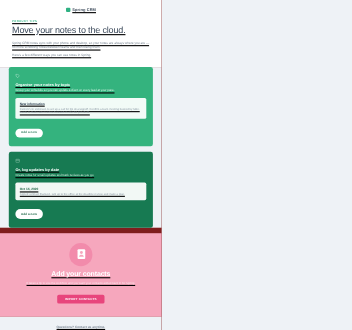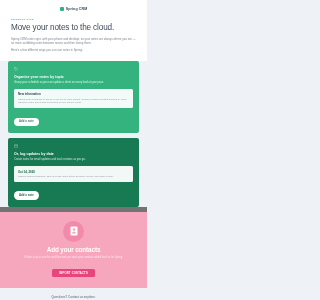--- a/index.html
+++ b/index.html
@@ -2,21 +2,21 @@
 <html><head>
 <meta charset="utf-8">
 <style>
   * { margin:0; padding:0; box-sizing:border-box; }
   html,body { width:147px; height:300px; }
   body {
     background:#eef2f6;
     font-family:"Liberation Sans", sans-serif;
     -webkit-font-smoothing:antialiased;
   }
-  .email { width:147px; height:300px; background:#737373; overflow:hidden; position:relative; }
+  .email { width:147px; height:300px; background:#7f1d1d; overflow:hidden; position:relative;text-decoration:underline; }
 
   
   .header { background:#ffffff; padding:7px 11px 9px 11px; }
   .brand { display:flex; align-items:center; gap:2px; justify-content:center; }
   .brand-mark {
     width:4px; height:4px; background:#2fb183; border-radius:1px;
     display:inline-block; flex:0 0 auto;
   }
   .brand-name { font-size:3.6px; font-weight:bold; color:#3c4a5a; letter-spacing:.1px; }
 

